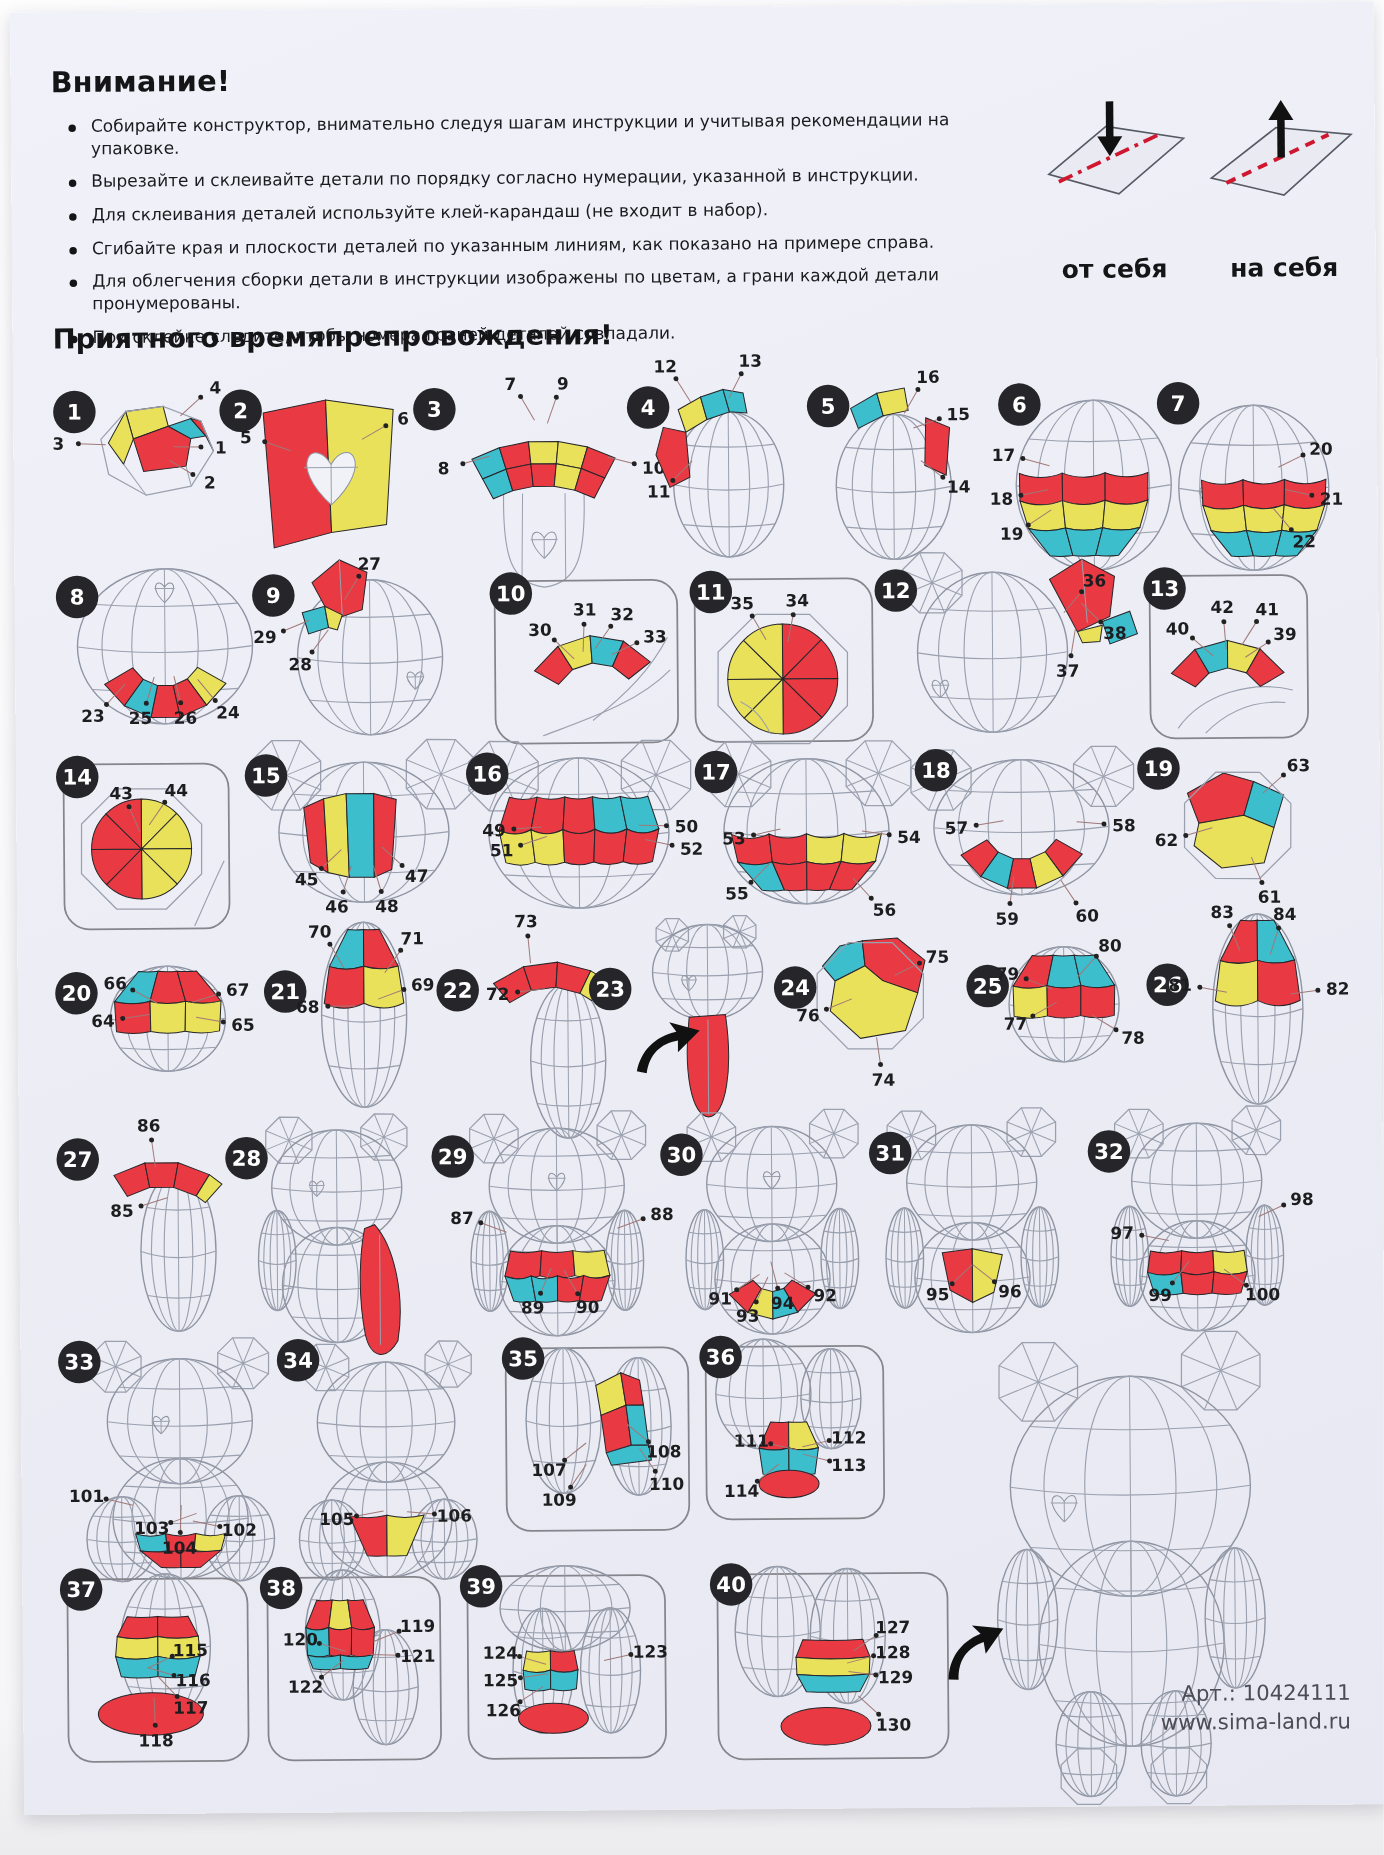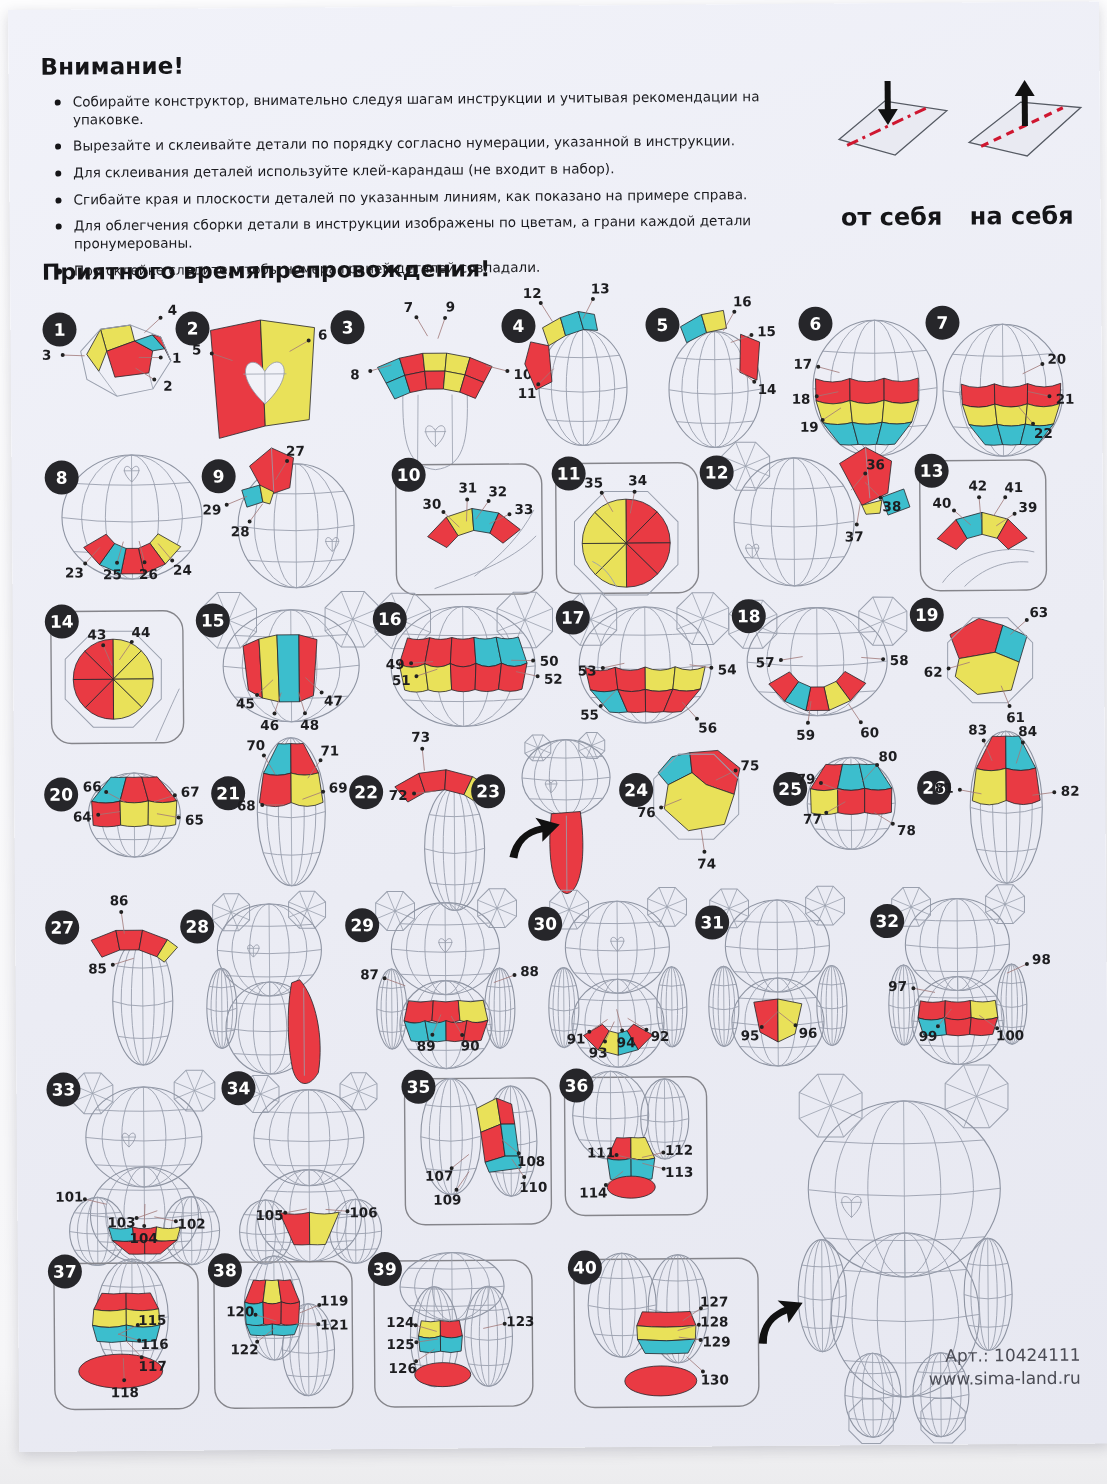--- a/index.html
+++ b/index.html
@@ -28,21 +28,21 @@
   .bullets li::before{
     content:"";position:absolute;left:10px;top:6px;width:6px;height:6px;border-radius:50%;background:#151518;
   }
   .greeting{
     position:absolute;left:32px;top:250px;margin:0;
     font-size:22px;font-weight:800;color:#151518;
   }
   .fold-legend{position:absolute;left:822px;top:74px;width:258px;}
   .fold-fig{position:absolute;top:0;}
   .fold-label{
-    position:absolute;top:126px;font-size:24px;font-weight:800;color:#151518;text-align:center;width:120px;
+    position:absolute;top:126px;font-size:20px;font-weight:800;color:#151518;text-align:center;width:120px;
   }
   .footer{
     position:absolute;left:690px;top:1342px;width:372px;text-align:right;
     font-size:17px;line-height:1.35;color:#4b4c55;
   }
   svg{display:block;}
   #steps-svg{position:absolute;left:-8px;top:-10px;}
 </style>
 </head>
 <body>
@@ -71,21 +71,21 @@
     </svg>
     <svg class="fold-fig" style="left:132px;" width="122" height="124" viewBox="0 0 122 124">
       <polygon points="6,66 58,26 118,32 64,80" fill="#e9eaf2" stroke="#555a63" stroke-width="1.3"></polygon>
       <line x1="18" y1="70" x2="100" y2="32" stroke="#cf1730" stroke-width="3.2" stroke-dasharray="8 6"></line>
       <g>
         <line x1="62" y1="50" x2="62" y2="18" stroke="#111" stroke-width="6"></line>
         <polygon points="52,20 72,20 62,4" fill="#111"></polygon>
       </g>
     </svg>
     <div class="fold-label" style="left:0;">от себя</div>
-    <div class="fold-label" style="left:130px;">на себя</div>
+    <div class="fold-label" style="left:119px;text-align:right;">на себя</div>
   </div>
 
   <h2 class="greeting">Приятного времяпрепровождения!</h2>
 
   <svg id="steps-svg" width="1107" height="1484" viewBox="0 0 1107 1484">
       <g>
         <polygon points="98,330 128,326 132,342 104,352" fill="#e9e159" stroke="#26262a" stroke-width="0.8"></polygon>
         <polygon points="84,355 98,330 104,352 96,372" fill="#e9e159" stroke="#26262a" stroke-width="0.8"></polygon>
         <polygon points="104,352 132,342 150,352 146,374 112,378" fill="#e93a43" stroke="#26262a" stroke-width="0.8"></polygon>
         <polygon points="132,342 150,336 162,350 150,352" fill="#3cbecd" stroke="#26262a" stroke-width="0.8"></polygon>

